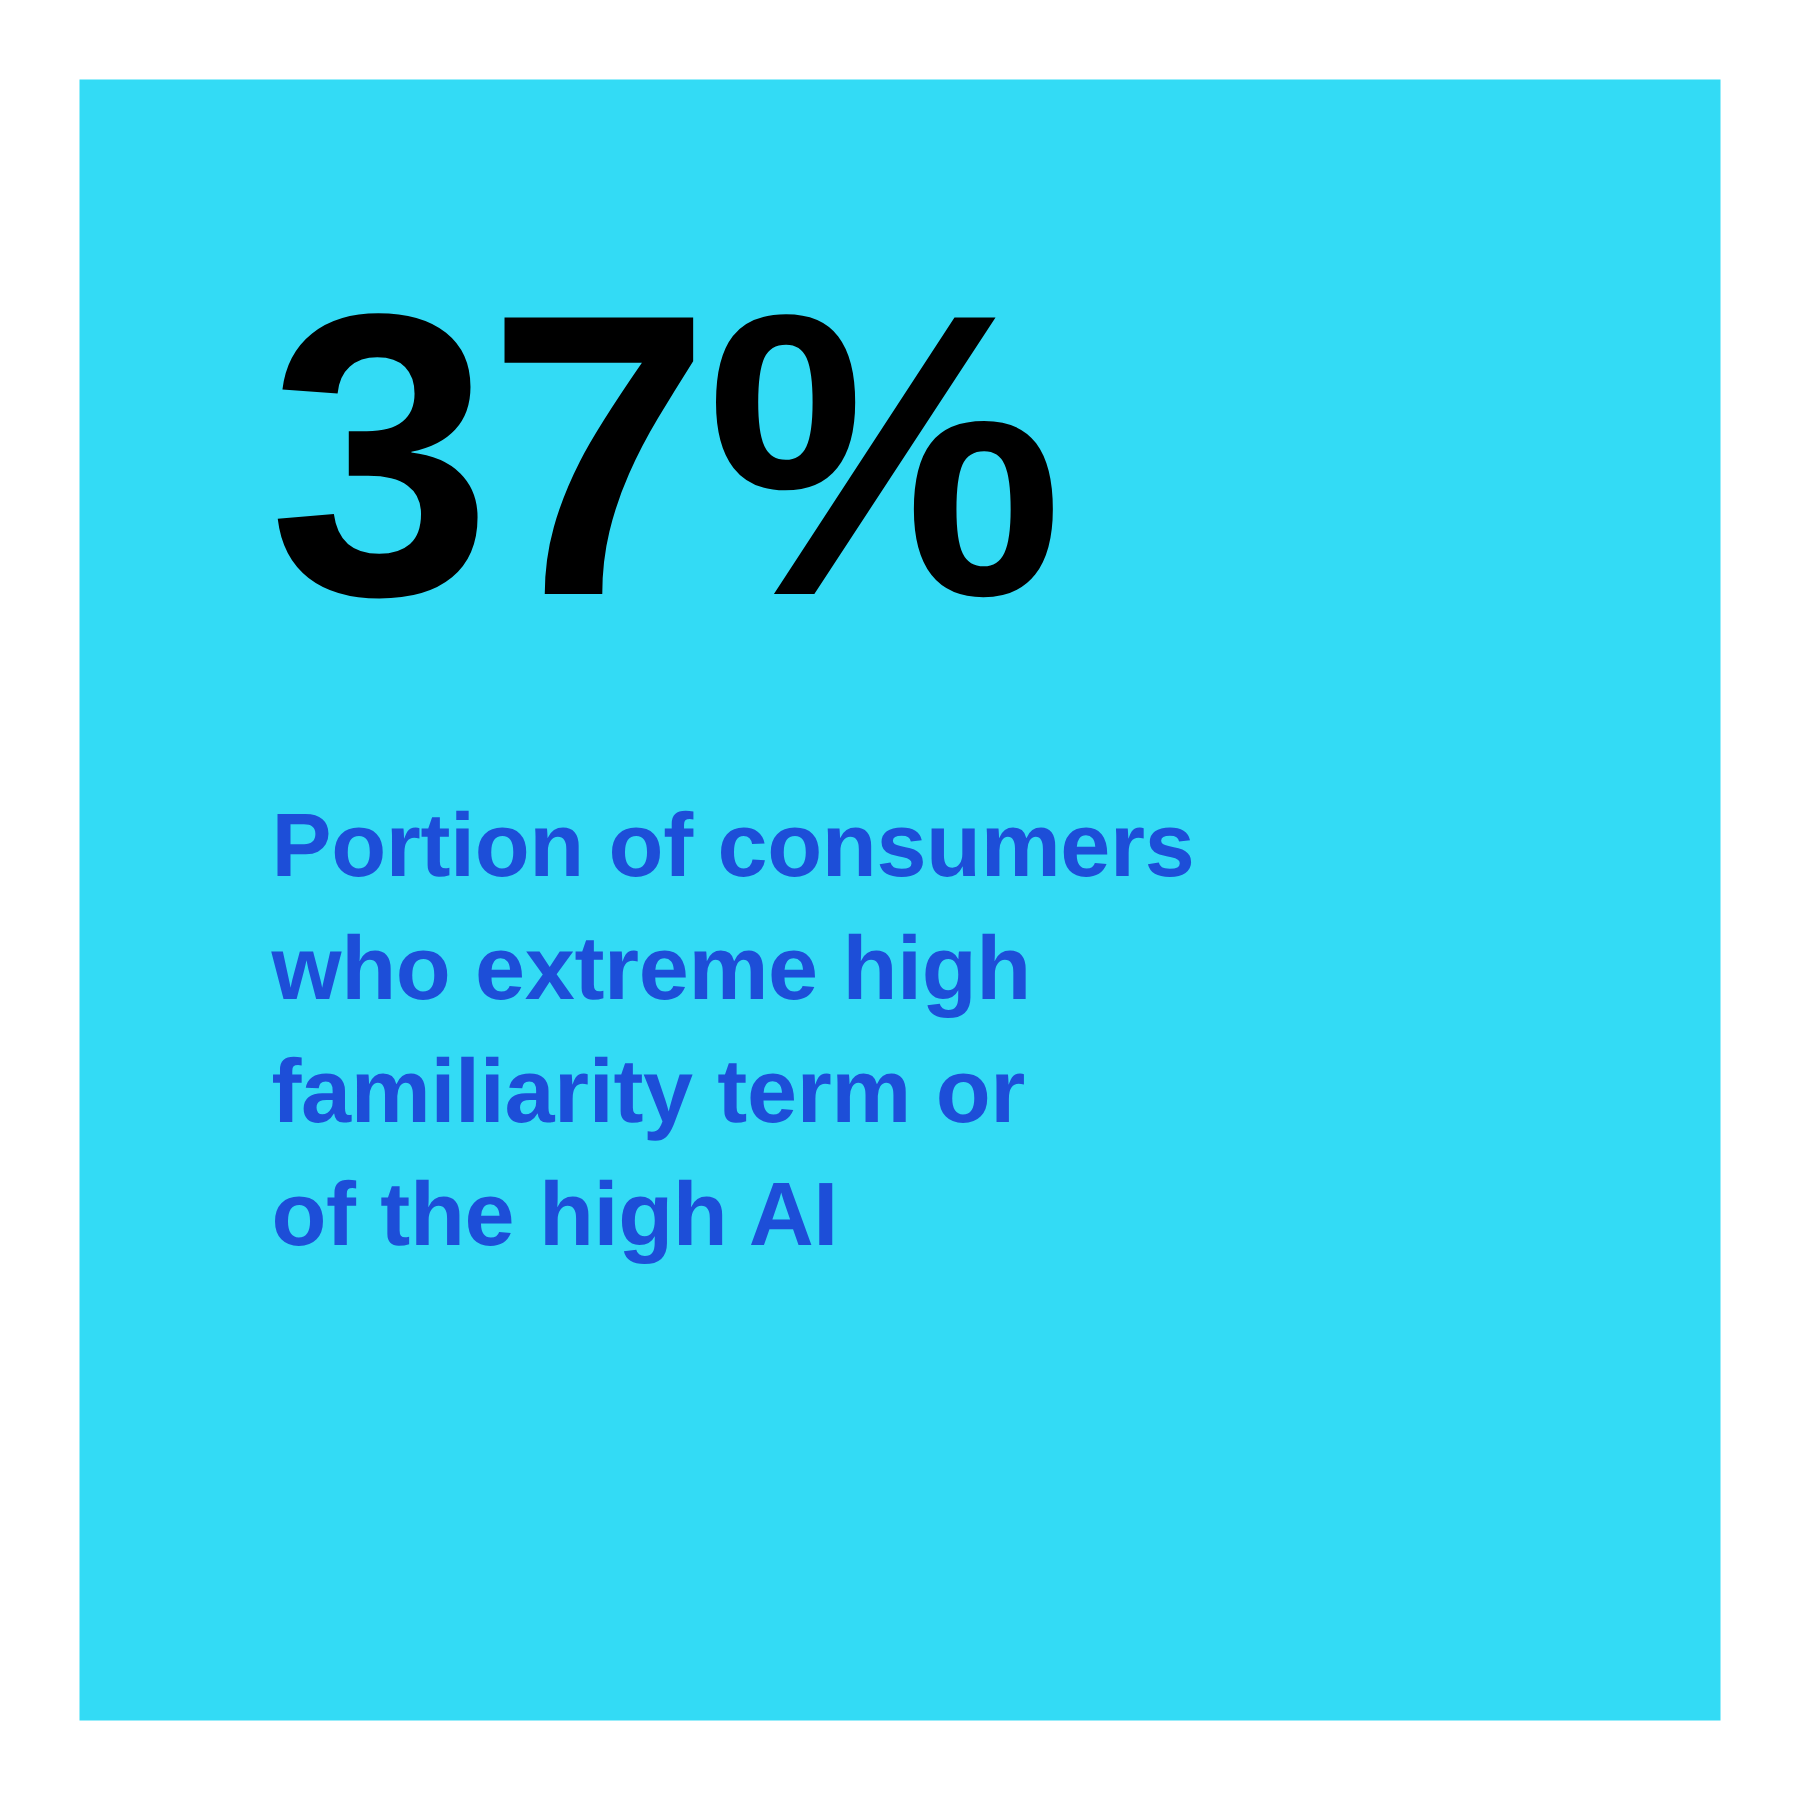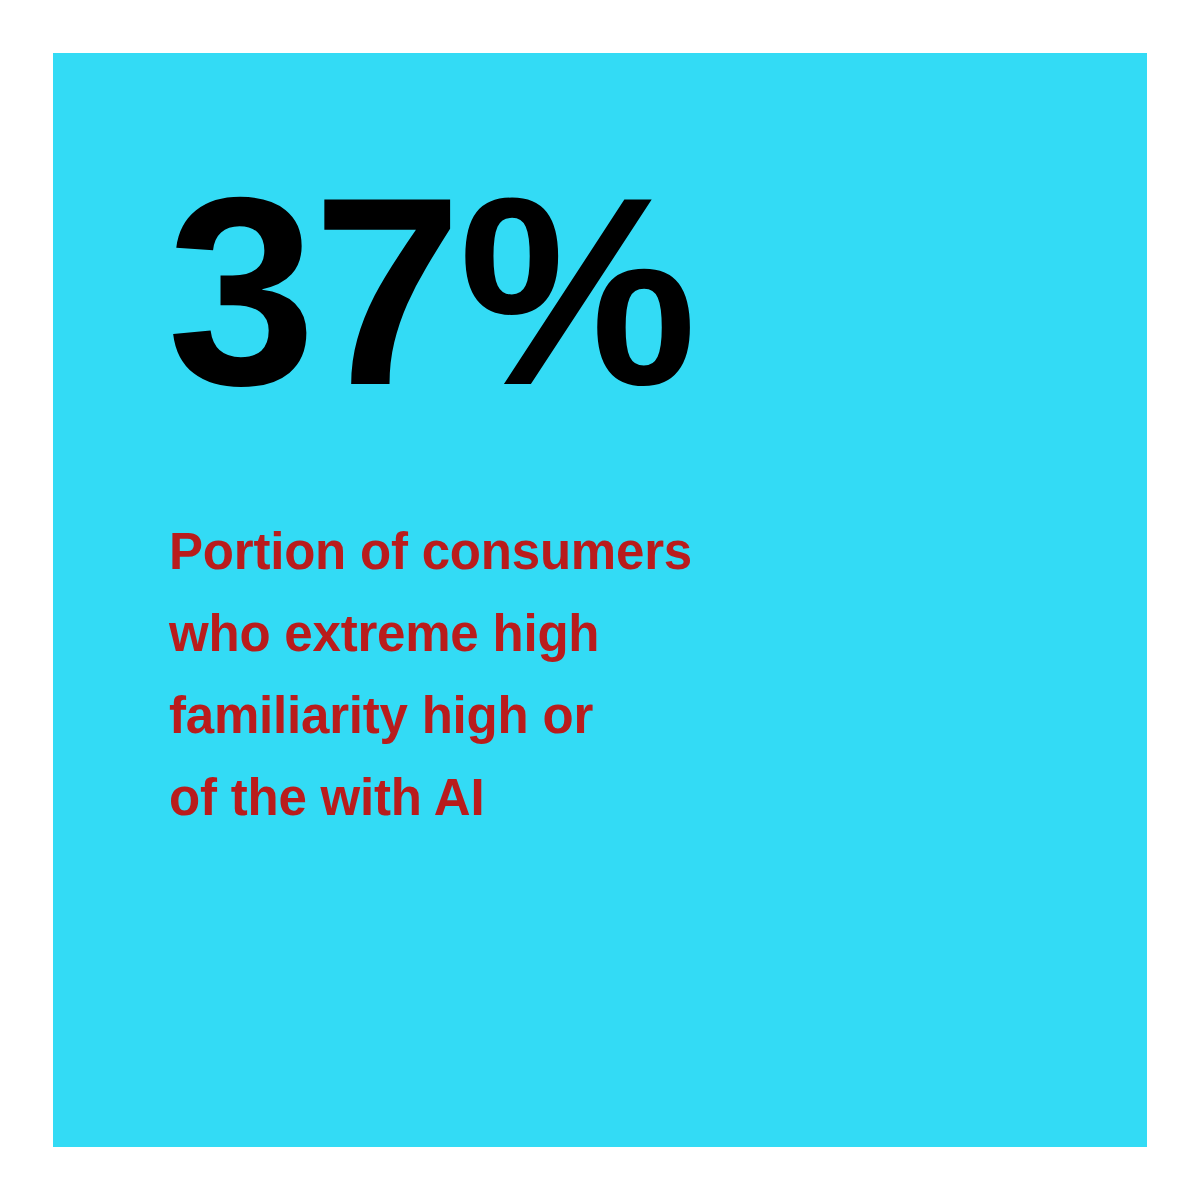--- a/index.html
+++ b/index.html
@@ -24,59 +24,59 @@
     background: #33dbf5;
     box-sizing: border-box;
     overflow: hidden;
   }
 
   
   .stat-figure {
     position: absolute;
     left: 110px;          
     top: 100px;           
-    margin: 4px;
+    margin: 16px;
     font-family: "Liberation Sans", sans-serif;
     font-weight: 700;
     font-size: 268px;
     line-height: 1.0;
     letter-spacing: -0.012em;
     color: #000000;
     white-space: nowrap;
     -webkit-font-smoothing: antialiased;
   }
 
   
   .stat-caption {
     position: absolute;
     left: 110px;          
     top: 452px;           
     width: 880px;
-    margin: 6px;
+    margin: 18px;
     font-family: "Liberation Sans", sans-serif;
     font-weight: 700;
-    font-size: 51px;
+    font-size: 60px;
     line-height: 82px;
     letter-spacing: -0.004em;
-    color: #b91c1c;
+    color: #1d4ed8;
     -webkit-font-smoothing: antialiased;
   }
 
   .caption-line {
     display: block;
     white-space: nowrap;
   }
 </style>
 </head>
 <body>
 
 <div class="stat-card">
 
   <div class="stat-figure">37%</div>
 
   <div class="stat-caption">
     <span class="caption-line">Portion of consumers</span>
     <span class="caption-line">who extreme high</span>
-    <span class="caption-line">familiarity high or</span>
-    <span class="caption-line">of the with AI</span>
+    <span class="caption-line">familiarity term or</span>
+    <span class="caption-line">of the high AI</span>
   </div>
 
 </div>
 
 </body></html>

